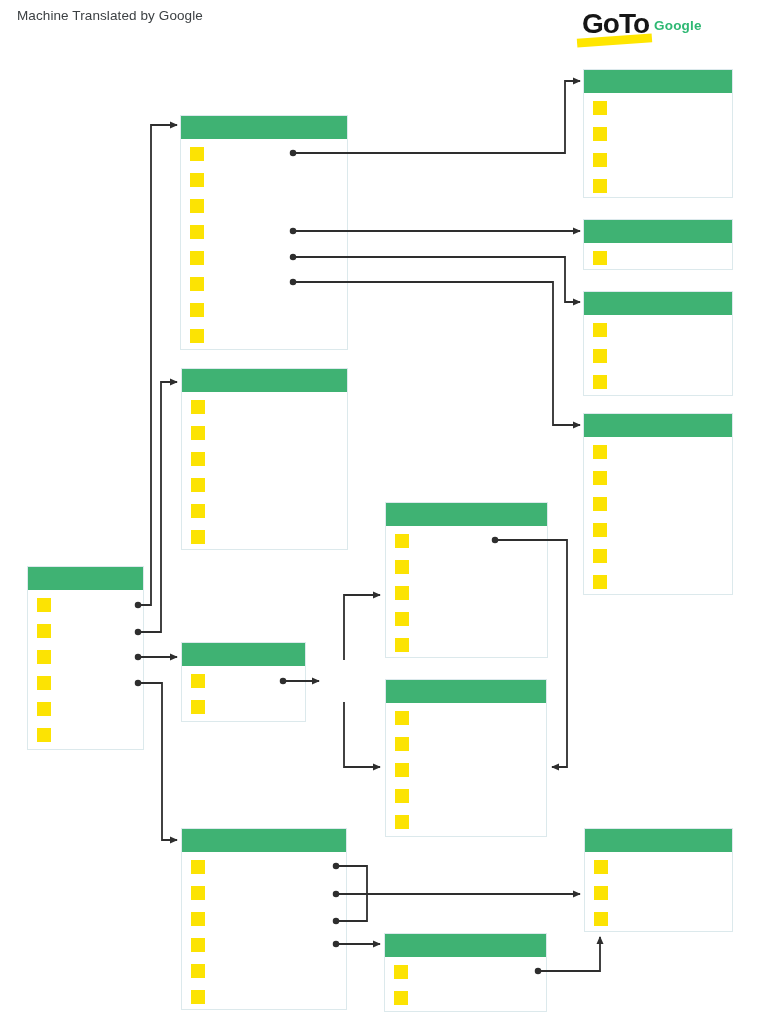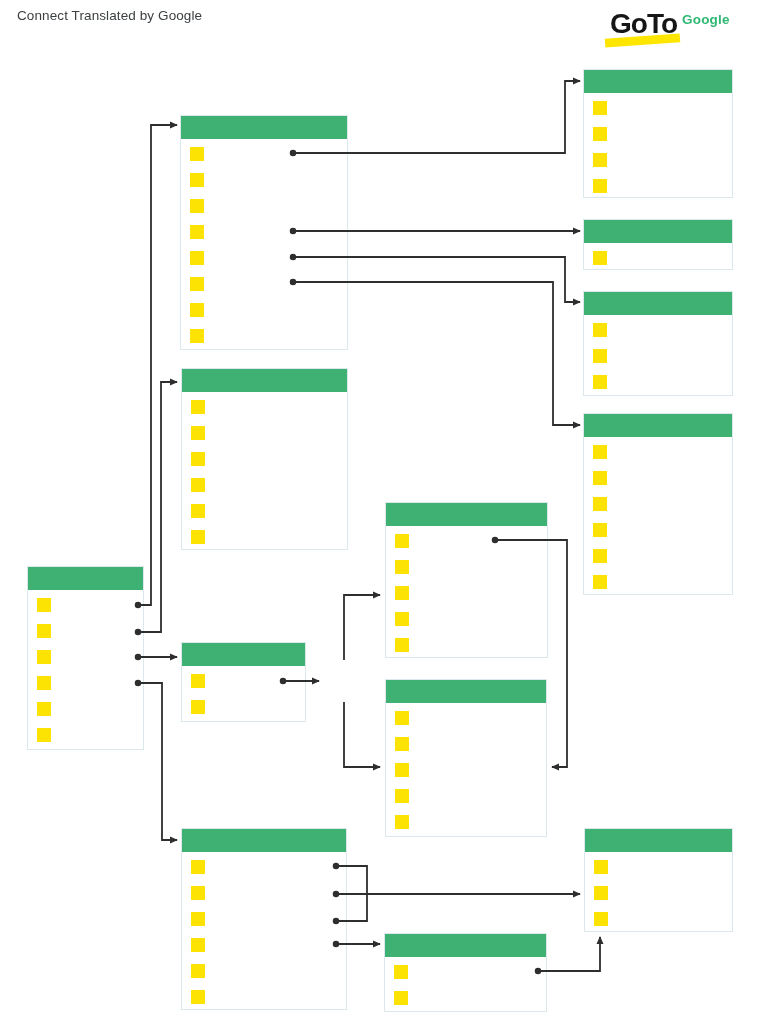--- a/index.html
+++ b/index.html
@@ -4,21 +4,21 @@
 <style>
   html,body{margin:0;padding:0;background:#ffffff;}
   .canvas{
     position:relative;width:768px;height:1024px;background:#ffffff;overflow:hidden;
     font-family:"Liberation Sans","DejaVu Sans",sans-serif;
   }
   .note{
     position:absolute;left:17px;top:8px;font-size:13.5px;color:var(--note-text,#3c4043);
     letter-spacing:.1px;
   }
-  .logo{position:absolute;left:610px;top:10px;display:flex;align-items:flex-start;}
+  .logo{position:absolute;left:582px;top:10px;display:flex;align-items:center;}
   .goto-wrap{position:relative;display:inline-block;}
   .swoosh{
     position:absolute;left:-5px;right:-3px;bottom:-7px;height:9px;
     background:var(--logo-yellow,#ffe600);transform:rotate(-4deg);z-index:0;display:block;
   }
   .goto{position:relative;z-index:1;font-size:28px;font-weight:800;color:var(--logo-black,#161616);line-height:1;letter-spacing:-1px;}
   .connect{font-size:13.5px;font-weight:700;color:var(--brand-green,#2eb873);margin-left:5px;margin-top:2px;letter-spacing:.2px;}
   .box{
     position:absolute;background:#ffffff;border:1px solid var(--box-border,#dce9ec);
     box-sizing:border-box;
@@ -27,21 +27,21 @@
   .box-body{padding:8px 0 0 9px;}
   .item{width:14px;height:14px;background:var(--item-yellow,#fce303);margin-bottom:12px;}
   #connector-layer{position:absolute;left:0;top:0;width:768px;height:1024px;pointer-events:none;}
   .conn{fill:none;stroke:var(--connector,#2e2e2e);stroke-width:1.8;}
 </style>
 </head>
 <body>
 
 <div class="canvas">
 
-  <div class="note">Connect Translated by Google</div>
+  <div class="note">Machine Translated by Google</div>
 
   <div class="logo">
     <span class="goto-wrap">
       <span class="swoosh"></span>
       <span class="goto">GoTo</span>
     </span>
     <span class="connect">Google</span>
   </div>
 
   <div id="boxes-layer">

